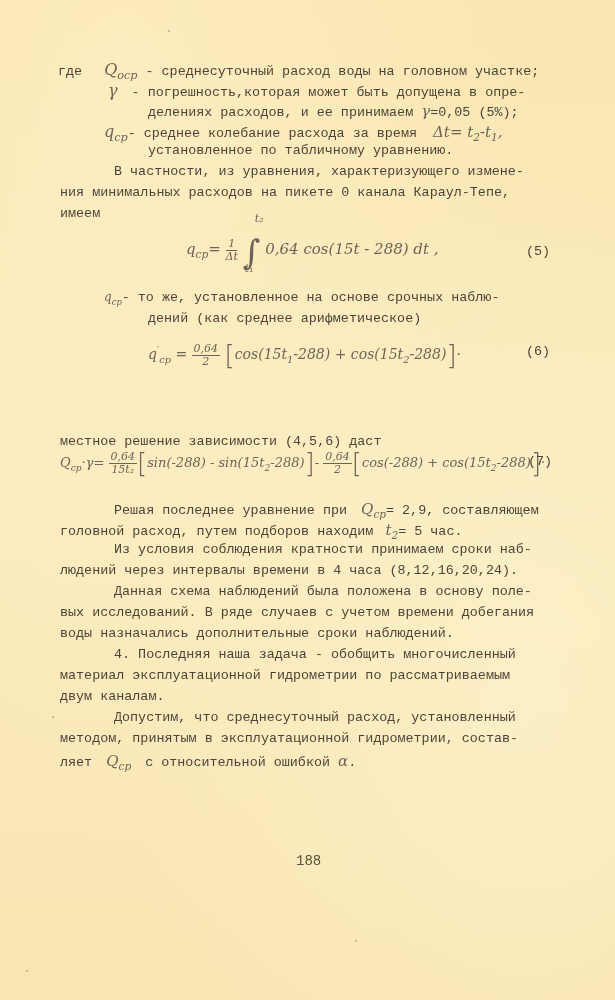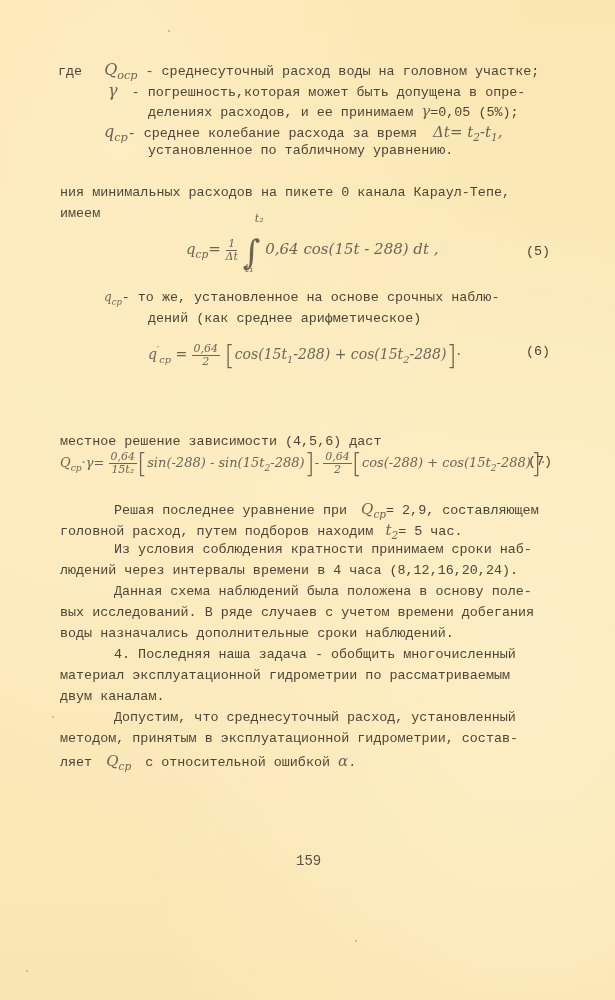--- a/index.html
+++ b/index.html
@@ -47,20 +47,21 @@
     <span class="hw" style="font-size:15px;">γ</span><span>=0,05 (5%);</span>
   </div>
 
   <div class="line tw" style="left:104px; top:122px;">
     <span class="hw" style="font-size:16px;"><span>q</span><span class="sub">ср</span></span><span>- среднее колебание расхода за время</span>
     <span class="hw" style="font-size:15px; margin-left:8px;"><span>Δt= t</span><span class="sub">2</span><span>-t</span><span class="sub">1</span><span>,</span></span>
   </div>
 
   <div class="line tw" style="left:148px; top:143px;">установленное по табличному уравнению.</div>
 
+  <div class="line tw" style="left:114px; top:164px;">В частности, из уравнения, характеризующего измене-</div>
   <div class="line tw" style="left:60px; top:185px;">ния минимальных расходов на пикете 0 канала Караул-Тепе,</div>
   <div class="line tw" style="left:60px; top:206px;">имеем</div>
 
   <div class="line hw" style="left:186px; top:232px; font-size:15px;">
     <span>q</span><span class="sub">ср</span><span>=</span>
     <span class="frac">
         <span class="num">1</span>
         <span>Δt</span>
       </span>
     <span style="position:relative; display:inline-block;">
@@ -125,19 +126,19 @@
 
   <div class="line tw" style="left:114px; top:710px;">Допустим, что среднесуточный расход, установленный</div>
   <div class="line tw" style="left:60px; top:731px;">методом, принятым в эксплуатационной гидрометрии, состав-</div>
   <div class="line tw" style="left:60px; top:752px;">
     <span>ляет</span>
     <span class="hw" style="font-size:15px; margin:0 6px;"><span>Q</span><span class="sub">ср</span></span>
     <span>с относительной ошибкой</span>
     <span class="hw" style="font-size:15px;">α</span><span>.</span>
   </div>
 
-  <div class="line pagenum" style="left:296px; top:853px;">159</div>
+  <div class="line pagenum" style="left:296px; top:853px;">188</div>
 
   <div class="speck" style="left:52px; top:716px;"></div>
   <div class="speck" style="left:26px; top:970px;"></div>
   <div class="speck" style="left:355px; top:940px;"></div>
   <div class="speck" style="left:168px; top:30px;"></div>
 </div>
 
 </body></html>

